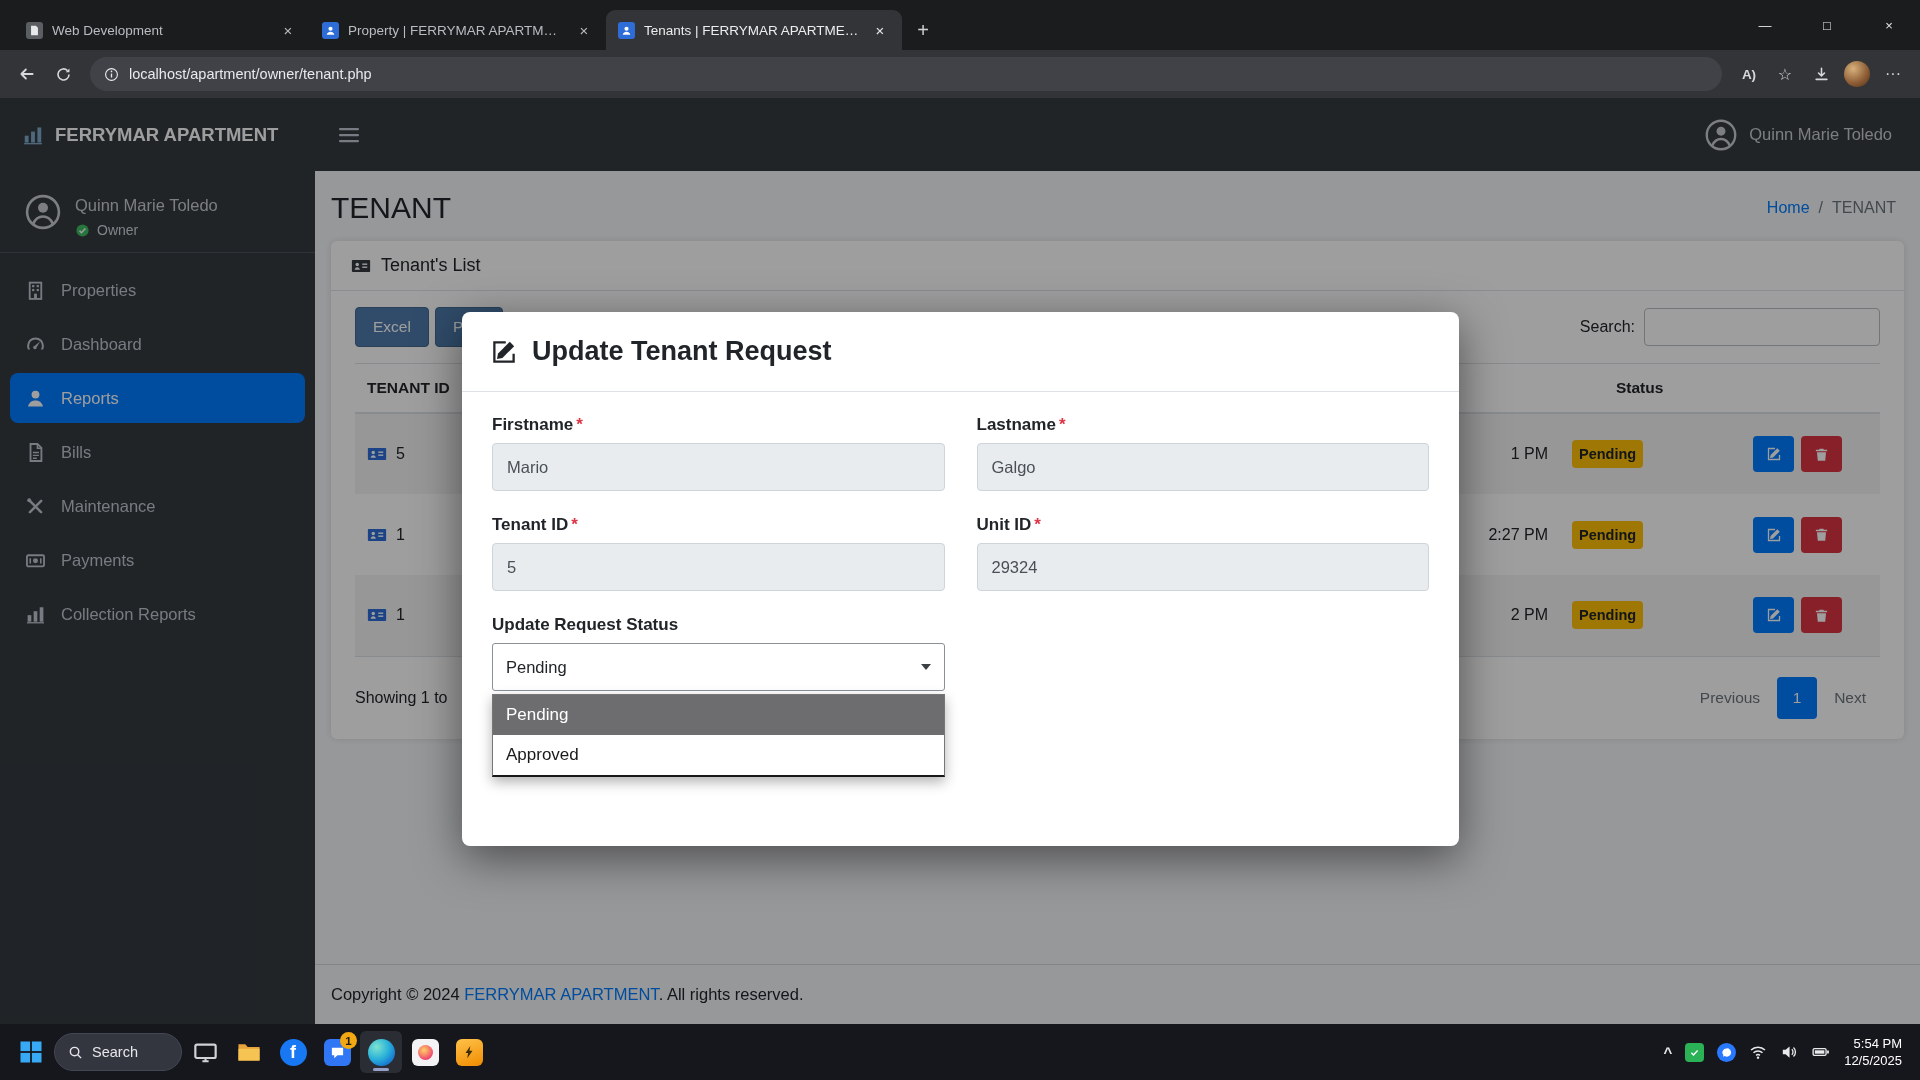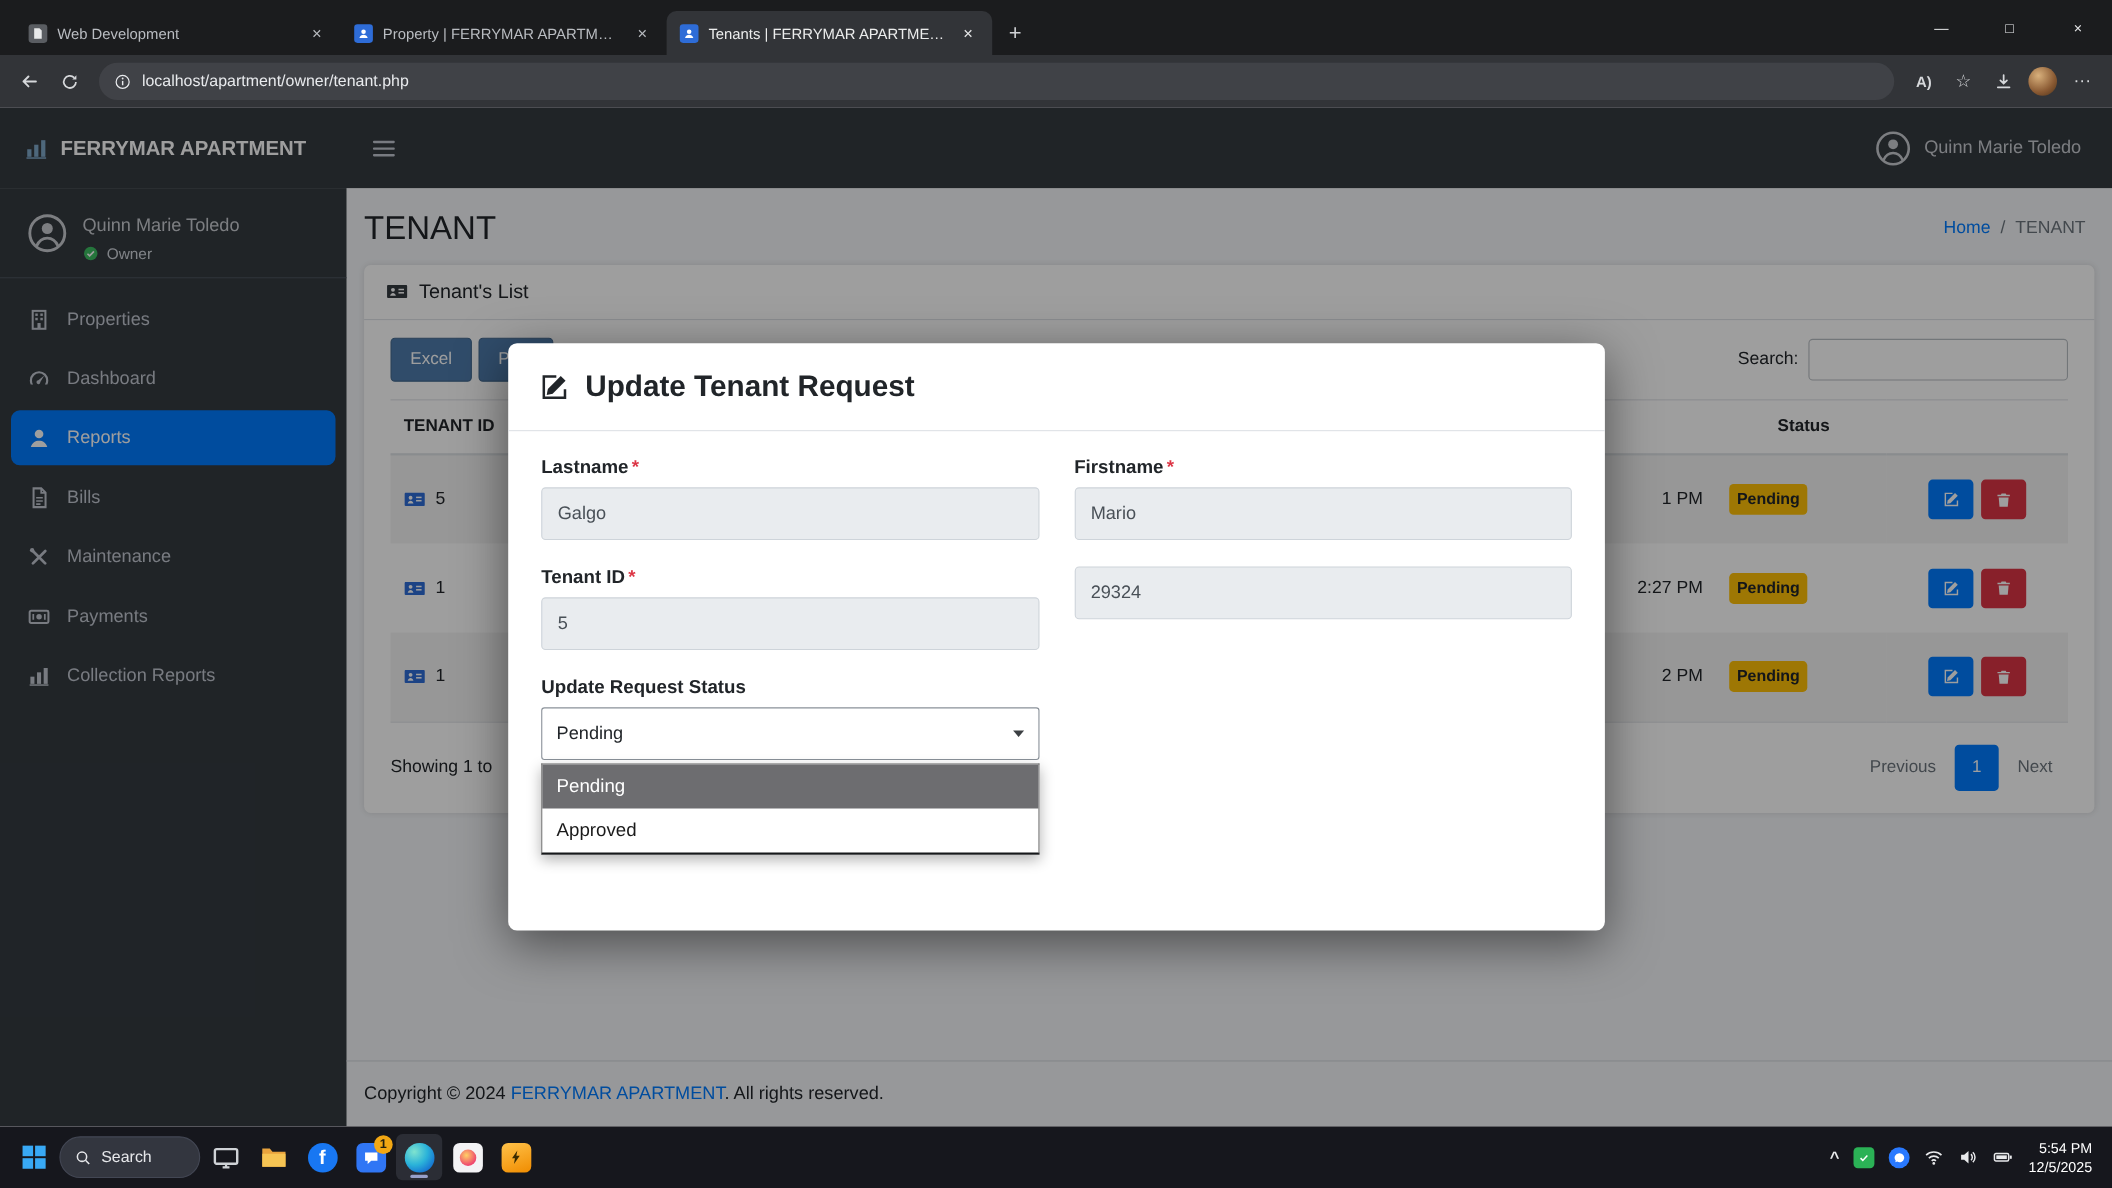--- a/index.html
+++ b/index.html
@@ -43,21 +43,21 @@
   .menu-item { height:50px; display:flex; align-items:center; gap:15px; padding:0 15px; color:#c2c7d0; font-size:16.5px; border-radius:8px; }
   .menu-item.active { background:#007bff; color:#fff; }
 
   .content { flex:1; display:flex; flex-direction:column; min-width:0; }
   .content-header { display:flex; align-items:center; justify-content:space-between; padding:20px 24px 16px 16px; }
   .page-title { font-size:30px; font-weight:500; color:#212529; }
   .breadcrumb { font-size:16px; color:#6c757d; display:flex; gap:9px; }
   .bc-home { color:#007bff; }
 
   .card { margin:0 16px; background:#fff; border-radius:6px; box-shadow:0 0 7px rgba(0,0,0,.12); }
-  .card-header { padding:14px 20px; border-bottom:1px solid #dfe3e7; display:flex; align-items:flex-start; gap:10px; font-size:18px; color:#212529; }
+  .card-header { padding:14px 20px; border-bottom:1px solid #dfe3e7; display:flex; align-items:flex-end; gap:10px; font-size:18px; color:#212529; }
   .card-body { padding:16px 24px 20px; }
   .tools-row { display:flex; align-items:center; margin-bottom:16px; }
   .btn-export { color:#fff; font-size:15.5px; padding:10px 17px; border-radius:4px; background:#4e7bab; border:1px solid #44698f; margin-right:6px; }
   .search-wrap { margin-left:auto; display:flex; align-items:center; gap:9px; font-size:16px; color:#212529; }
   .search-input { width:236px; height:38px; border:1px solid #b9bec4; border-radius:4px; background:#fff; padding:0 10px; font-size:15px; }
 
   table.tenant-table { width:1525px; table-layout:fixed; border-collapse:collapse; color:#212529; }
   .tenant-table th { text-align:left; padding:15px 12px; border-top:1px solid #dee2e6; border-bottom:2px solid #dee2e6; font-size:15.5px; }
   .tenant-table td { height:81px; padding:0 12px; font-size:16px; }
   .tenant-table tr.row-shade { background:rgba(0,0,0,.045); }
@@ -493,32 +493,33 @@
       <div class="modal-header">
         <svg width="28" height="28" viewBox="0 0 16 16" fill="#212529">
             <path d="M11.3 2.2l2.5 2.5-6.7 6.7-3.1.6.6-3.1z"></path>
             <path d="M13.5 9v4.5h-11v-11H9" fill="none" stroke="#212529" stroke-width="1.3"></path>
           </svg>
         <span class="modal-title">Update Tenant Request</span>
       </div>
       <div class="modal-body">
         <div class="fgrid">
           <div>
+            <span class="flabel"><span>Firstname</span><span class="req">*</span></span>
+            <input class="finput" readonly="" value="Mario" style="">
+          </div>
+          <div>
             <span class="flabel"><span>Lastname</span><span class="req">*</span></span>
             <input class="finput" readonly="" value="Galgo" style="">
-          </div>
-          <div>
-            <span class="flabel"><span>Firstname</span><span class="req">*</span></span>
-            <input class="finput" readonly="" value="Mario" style="">
           </div>
           <div>
             <span class="flabel"><span>Tenant ID</span><span class="req">*</span></span>
             <input class="finput" readonly="" value="5" style="">
           </div>
           <div>
+            <span class="flabel"><span>Unit ID</span><span class="req">*</span></span>
             <input class="finput" readonly="" value="29324" style="">
           </div>
           <div class="col1">
             <span class="flabel">Update Request Status</span>
             <div class="fselect-wrap">
               <div class="fselect">
                 <span>Pending</span>
                 <span class="chev"></span>
               </div>
               <div class="dropdown">

